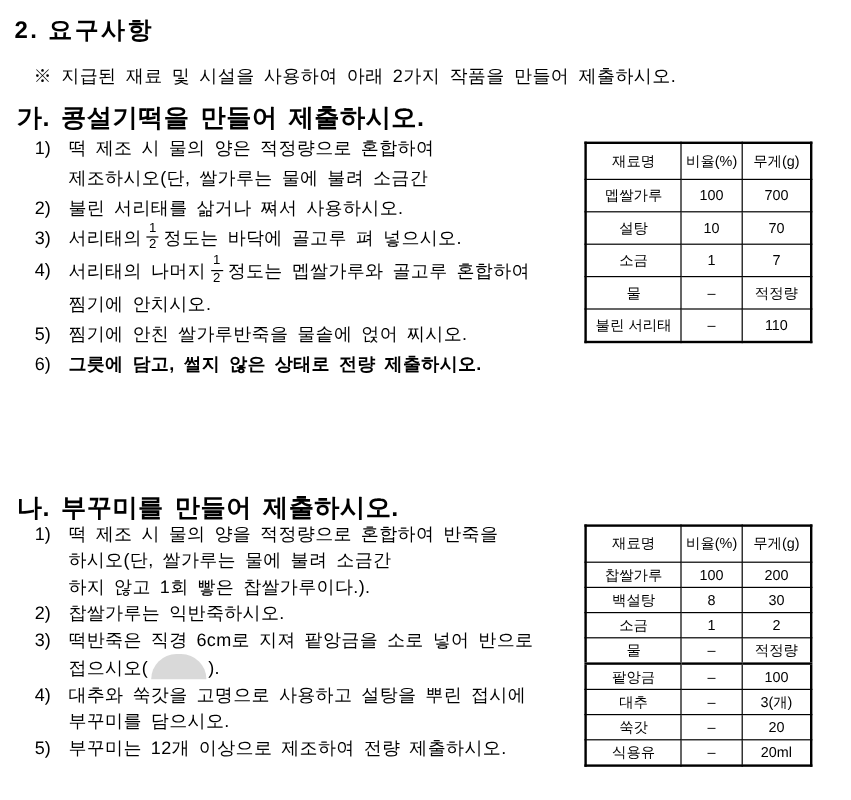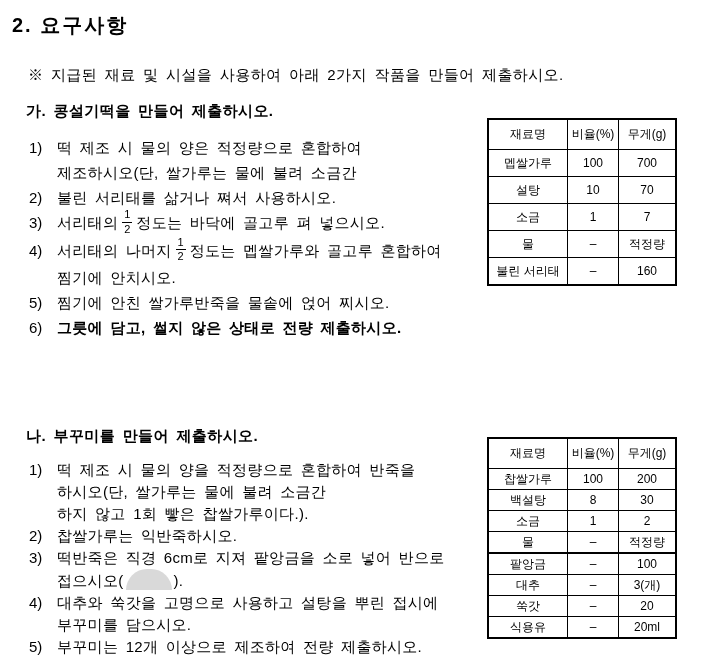--- a/index.html
+++ b/index.html
@@ -8,29 +8,29 @@
     font-family:"Liberation Sans", sans-serif;
     color:#000;
   }
   .page { position:relative; width:709px; height:667px; background:#fff; overflow:hidden; }
 
   .title {
     position:absolute; left:12px; top:12px; margin:0;
     font-size:20px; font-weight:600; letter-spacing:2px;
   }
   .notice {
-    position:absolute; left:28px; top:66px; margin:0;
+    position:absolute; left:28px; top:54px; margin:0;
     font-size:15px; letter-spacing:0.4px; word-spacing:3px; white-space:nowrap;
   }
 
   .sec { position:absolute; left:14px; width:470px; }
   .sec-a { top:87px; }
   .sec-b { top:413px; }
   .sec h2 {
-    margin:12px; font-size:15px; font-weight:bold;
+    margin:0; font-size:21px; font-weight:bold;
     letter-spacing:0.4px; word-spacing:3px; white-space:nowrap;
   }
   .sec-a h2 { line-height:24px; }
   .sec-b h2 { line-height:22px; }
   .sec ol { list-style:none; margin:0; padding:0 0 0 13px; }
   .item { display:flex; align-items:flex-start; }
   .num { flex:0 0 30px; text-align:left; padding-left:2px; box-sizing:border-box; font-size:15px; }
   .lines { flex:1 1 auto; min-width:0; }
   .lines.bold { font-weight:bold; }
   .line { white-space:nowrap; font-size:15px; letter-spacing:0.3px; word-spacing:3px; }
@@ -194,21 +194,21 @@
           <td>7</td>
         </tr>
         <tr>
           <td>물</td>
           <td>–</td>
           <td>적정량</td>
         </tr>
         <tr>
           <td>불린 서리태</td>
           <td>–</td>
-          <td>160</td>
+          <td>110</td>
         </tr>
       </tbody>
     </table>
 
   <table class="tbl tbl-b">
       <thead>
         <tr>
           <th>재료명</th>
           <th>비율(%)</th>
           <th>무게(g)</th>

